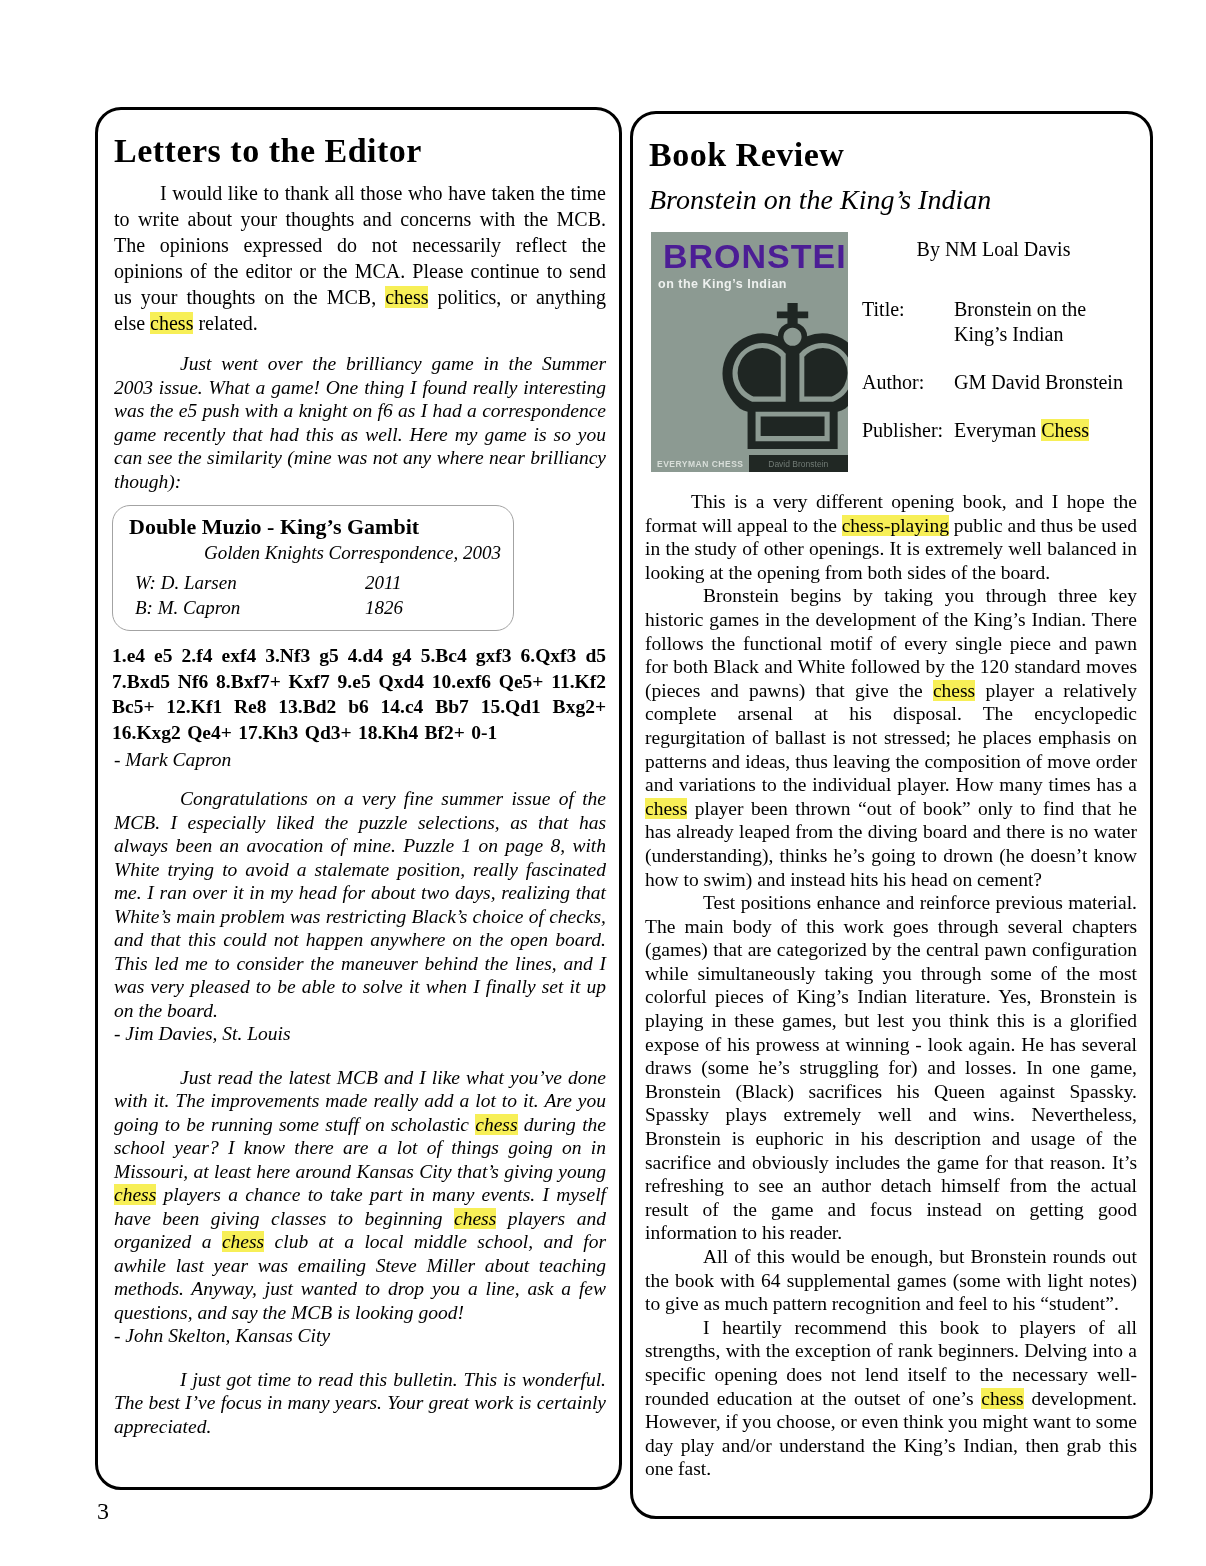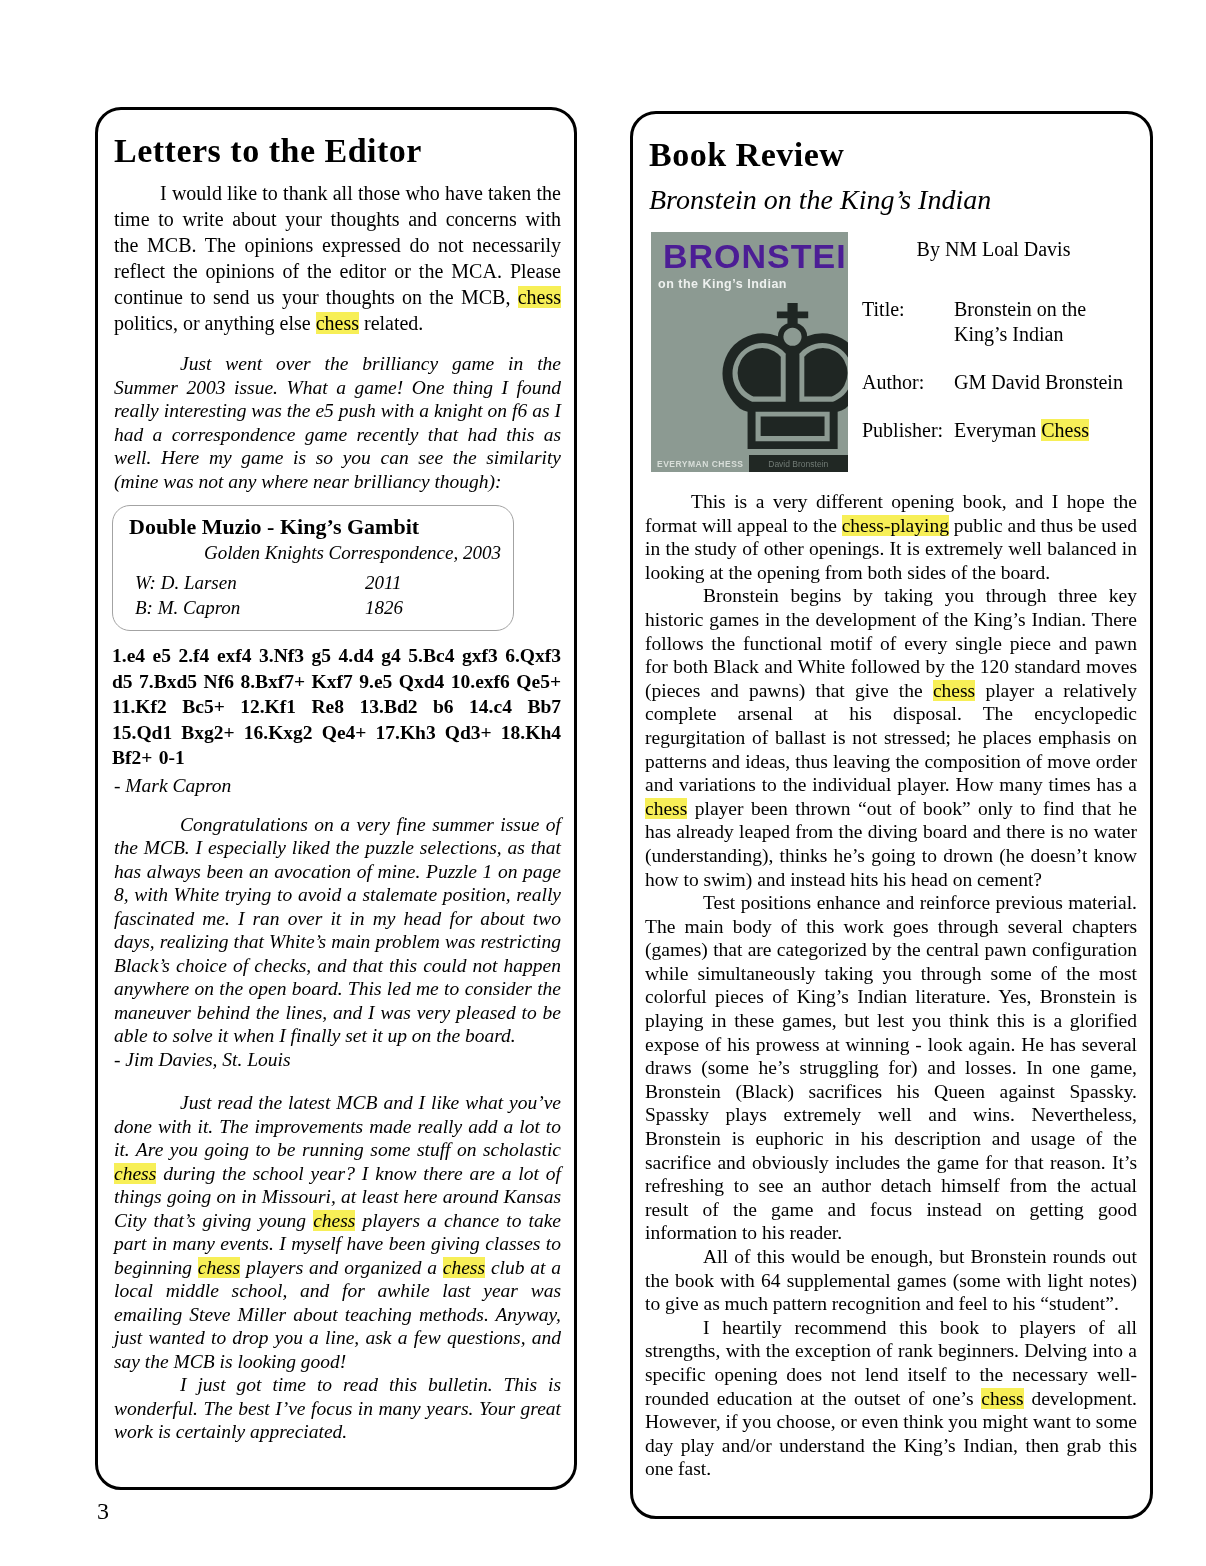--- a/index.html
+++ b/index.html
@@ -4,21 +4,21 @@
 <style>
   html,body{margin:0;padding:0;background:#ffffff;}
   .page{
     position:relative;width:1206px;height:1566px;background:#fff;
     font-family:"Liberation Serif",serif;color:#000;overflow:hidden;
   }
   .panel{
     position:absolute;border:3px solid #000;border-radius:26px;
     box-sizing:border-box;background:#fff;overflow:hidden;
   }
-  .panel-left{left:95px;top:107px;width:482px;height:1383px;padding:8px 13px 8px 12px;}
+  .panel-left{left:95px;top:107px;width:527px;height:1383px;padding:8px 13px 8px 12px;}
   .panel-right{left:630px;top:111px;width:523px;height:1408px;padding:8px 13px 8px 12px;}
   h1.section-title{
     font-size:34px;font-weight:bold;margin:14px 0 10px 4px;letter-spacing:0.5px;
   }
   .hl{background:#f7ef57;}
   
   .intro{
     font-size:20px;line-height:26px;text-align:justify;text-indent:46px;
     margin:6px 0 16px 4px;
   }
@@ -112,20 +112,21 @@
       </div>
     </div>
 
     <p class="moves">1.e4 e5 2.f4 exf4 3.Nf3 g5 4.d4 g4 5.Bc4 gxf3 6.Qxf3 d5 7.Bxd5 Nf6 8.Bxf7+ Kxf7 9.e5 Qxd4 10.exf6 Qe5+ 11.Kf2 Bc5+ 12.Kf1 Re8 13.Bd2 b6 14.c4 Bb7 15.Qd1 Bxg2+ 16.Kxg2 Qe4+ 17.Kh3 Qd3+ 18.Kh4 Bf2+ 0-1</p>
     <p class="sig-moves">- Mark Capron</p>
 
     <p class="letter">Congratulations on a very fine summer issue of the MCB.  I especially liked the puzzle selections, as that has always been an avocation of mine. Puzzle 1 on page 8, with White trying to avoid a stalemate position, really fascinated me.  I ran over it in my head for about two days, realizing that White’s main problem was restricting Black’s choice of checks, and that this could not happen anywhere on the open board. This led me to consider the maneuver behind the lines, and I was very pleased to be able to solve it when I finally set it up on the board.</p>
     <p class="sig">- Jim Davies, St. Louis</p>
 
     <p class="letter"><span>Just read the latest MCB and I like what you’ve done with it.  The improvements made really add a lot to it. Are you going to be running some stuff on scholastic </span><span class="hl">chess</span><span> during the school year?  I know there are a lot of things going on in Missouri, at least here around Kansas City that’s giving young </span><span class="hl">chess</span><span> players a chance to take part in many events.  I myself have been giving classes to beginning </span><span class="hl">chess</span><span> players and organized a </span><span class="hl">chess</span><span> club at a local middle school, and for awhile last year was emailing Steve Miller about teaching methods. Anyway, just wanted to drop you a line, ask a few questions, and say the MCB is looking good!</span></p>
+    <p class="sig">- John Skelton, Kansas City</p>
 
     <p class="letter">I just got time to read this bulletin.  This is wonderful. The best I’ve focus in many years.  Your great work is certainly appreciated.</p>
   </div>
 
   <div class="panel panel-right">
     <h1 class="section-title">Book Review</h1>
     <h2 class="subtitle">Bronstein on the King’s Indian</h2>
 
     <div class="book-header">
       <div class="cover">

